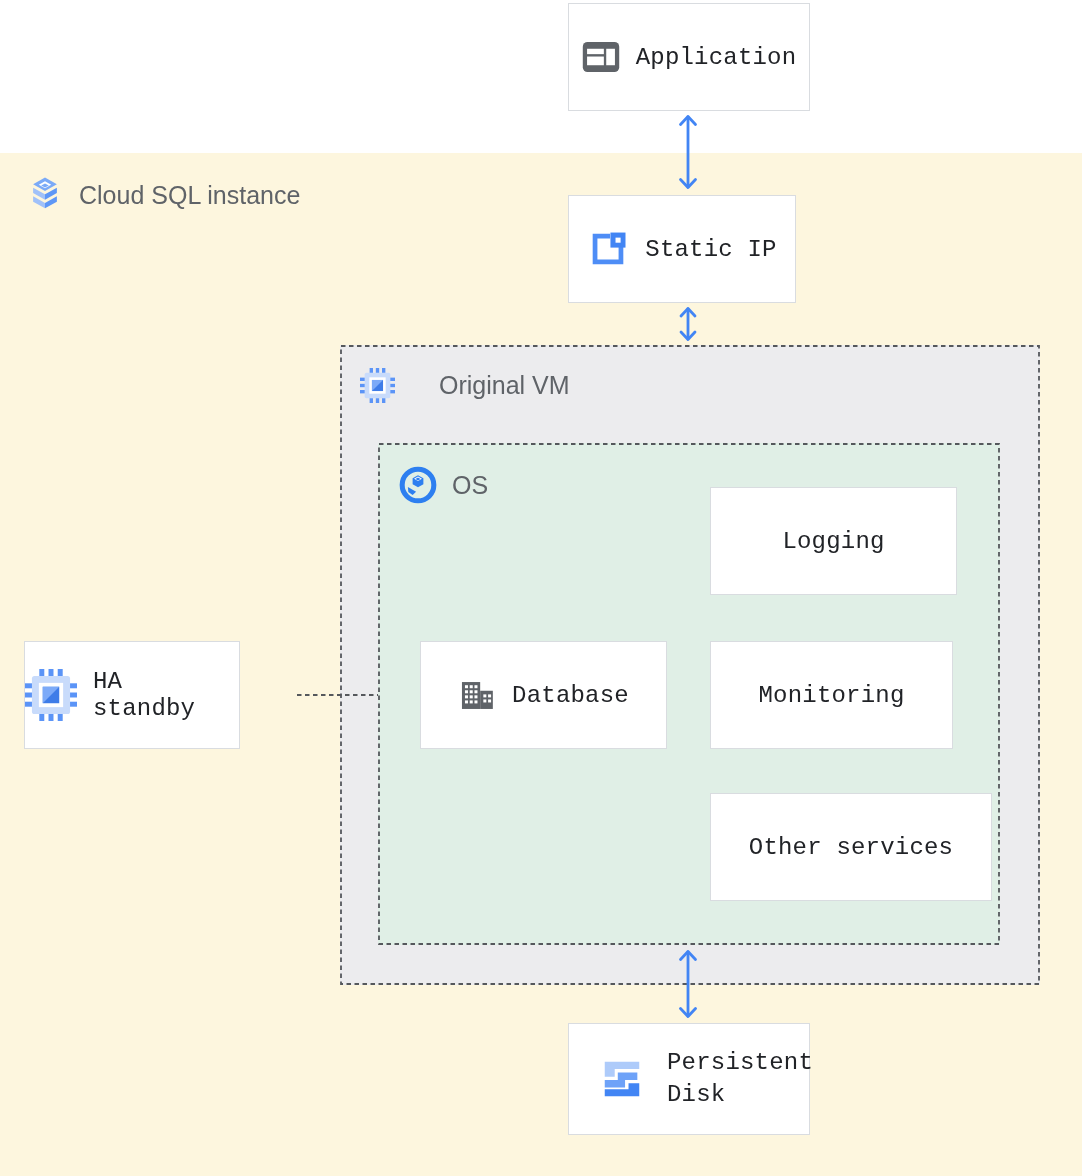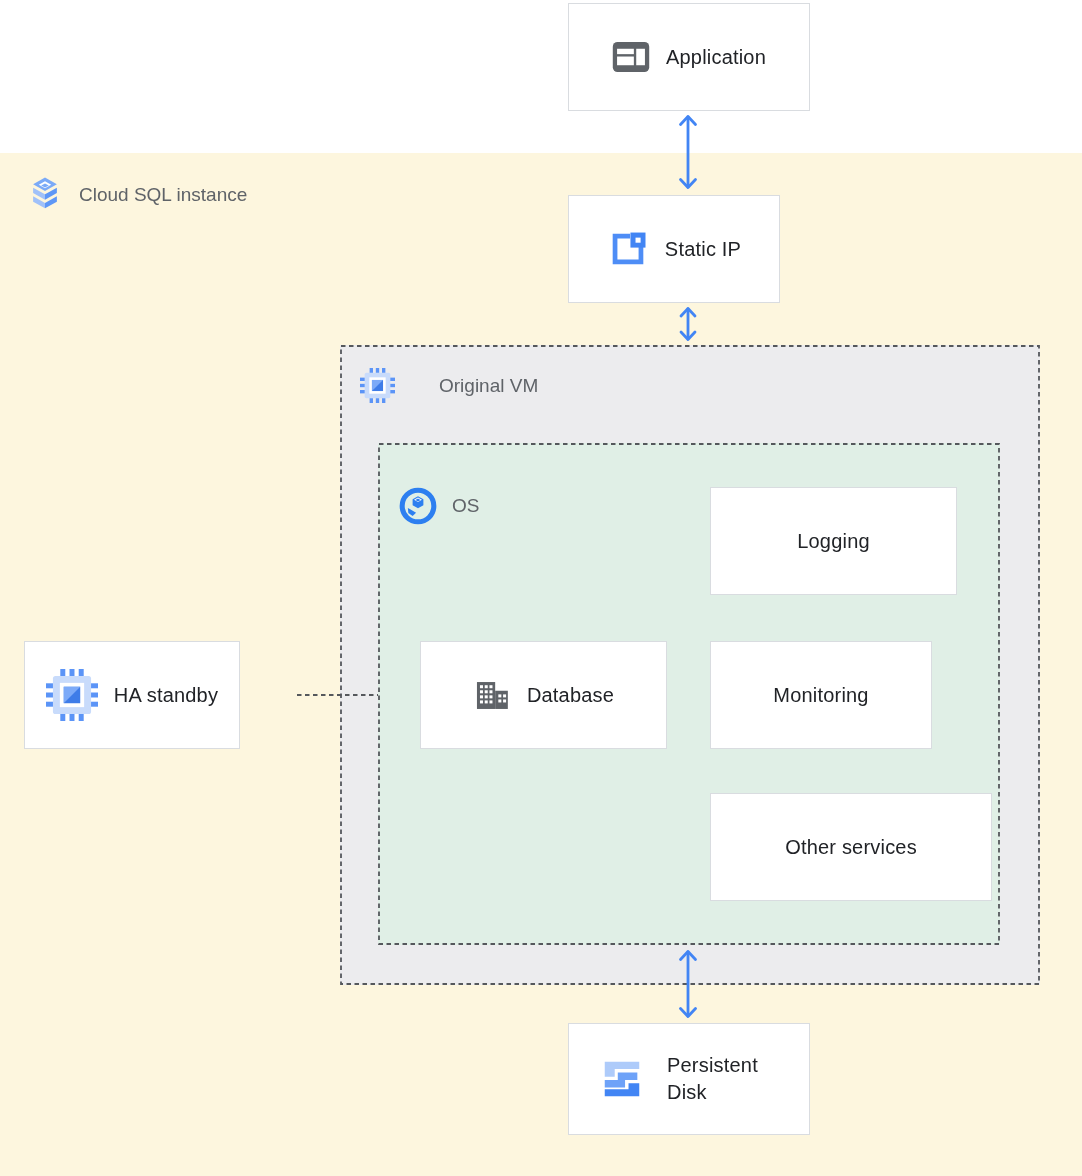--- a/index.html
+++ b/index.html
@@ -9,23 +9,23 @@
   }
   .yellow-zone{position:absolute;left:0;top:153px;width:1082px;height:1023px;background:#fdf6de;}
   .zone{position:absolute;box-sizing:border-box;}
   .zone-fill{position:absolute;inset:0;}
   .zone-stroke{position:absolute;left:0;top:0;}
   .node{
     position:absolute;box-sizing:border-box;background:#ffffff;
     border:1px solid #d9dce0;display:flex;align-items:center;justify-content:center;
     gap:16px;
   }
-  .node-label{font-size:20px;color:#212327;letter-spacing:.2px;}
+  .node-label{font-size:24px;color:#212327;letter-spacing:.2px;font-family:Liberation Mono, monospace;}
   .zone-label{position:absolute;display:flex;align-items:center;gap:15px;}
-  .zone-label-text{font-size:19px;color:#5f6368;}
+  .zone-label-text{font-size:25px;color:#5f6368;}
   .arrow{position:absolute;}
   .connector{position:absolute;}
   .pd-label{width:112px;line-height:1.35;}
   .icon{flex:0 0 auto;display:block;}
 </style>
 </head>
 <body>
 
 <div class="canvas">
 
@@ -75,21 +75,21 @@
     <span class="zone-label-text">Original VM</span>
   </div>
 
   <div class="zone" style="left:378px;top:443px;width:622px;height:502px;">
     <div class="zone-fill" style="background:#e0efe6;"></div>
     <svg class="zone-stroke" width="622" height="502">
       <rect x="1" y="1" width="620" height="500" fill="none" stroke="#55585c" stroke-width="1.8" stroke-dasharray="4.5 3.5"></rect>
     </svg>
   </div>
 
-  <div class="zone-label" style="left:399px;top:466px;margin-top:21px;">
+  <div class="zone-label" style="left:399px;top:466px;">
     <svg class="icon" width="38" height="38" viewBox="0 0 24 24">
       <circle cx="12" cy="12" r="10" fill="none" stroke="#2d7ff0" stroke-width="3.2"></circle>
       <polygon points="12,5.8 15.4,7.7 15.4,11.5 12,13.4 8.6,11.5 8.6,7.7" fill="#2d7ff0"></polygon>
       <polygon points="12,6.7 14.5,8.1 12,9.5 9.5,8.1" fill="#ffffff"></polygon>
       <polygon points="12,7.3 13.6,8.2 12,9.1 10.4,8.2" fill="#2d7ff0"></polygon>
       <polygon points="5.6,13.2 10.8,16.2 8.6,18.3 5.9,16.4" fill="#2d7ff0"></polygon>
     </svg>
     <span class="zone-label-text">OS</span>
   </div>
 
@@ -104,21 +104,21 @@
   </div>
 
   <svg class="arrow" style="left:675px;top:112px;" width="26" height="80">
     <g stroke="#4285f4" stroke-width="2.8" fill="none" stroke-linecap="round" stroke-linejoin="round">
       <path d="M13 5 V75"></path>
       <path d="M5.5 12.5 L13 4.5 L20.5 12.5"></path>
       <path d="M5.5 67.5 L13 75.5 L20.5 67.5"></path>
     </g>
   </svg>
 
-  <div class="node" style="left:568px;top:195px;width:212px;height:108px;">
+  <div class="node" style="left:568px;top:195px;width:228px;height:108px;">
     <svg class="icon" width="42" height="42" viewBox="0 0 24 24">
       <path d="M13.2 4.6 H4.6 V19.4 H19.4 V10.8" fill="none" stroke="#4e8df6" stroke-width="2.7"></path>
       <rect x="13.4" y="2.6" width="8.6" height="8.6" fill="#4285f4"></rect>
       <rect x="16.3" y="5.5" width="2.9" height="2.9" fill="#ffffff"></rect>
     </svg>
     <span class="node-label">Static IP</span>
   </div>
 
   <svg class="arrow" style="left:675px;top:305px;" width="26" height="38">
     <g stroke="#4285f4" stroke-width="2.8" fill="none" stroke-linecap="round" stroke-linejoin="round">
@@ -179,21 +179,21 @@
           <rect x="19" y="13.5" width="1.9" height="1.9"></rect>
       </g>
     </svg>
     <span class="node-label">Database</span>
   </div>
 
   <div class="node" style="left:710px;top:487px;width:247px;height:108px;">
     <span class="node-label">Logging</span>
   </div>
 
-  <div class="node" style="left:710px;top:641px;width:222px;height:108px;">
+  <div class="node" style="left:710px;top:641px;width:243px;height:108px;">
     <span class="node-label">Monitoring</span>
   </div>
 
   <div class="node" style="left:710px;top:793px;width:282px;height:108px;">
     <span class="node-label">Other services</span>
   </div>
 
   <svg class="arrow" style="left:675px;top:947px;" width="26" height="74">
     <g stroke="#4285f4" stroke-width="2.8" fill="none" stroke-linecap="round" stroke-linejoin="round">
       <path d="M13 5 V69"></path>

